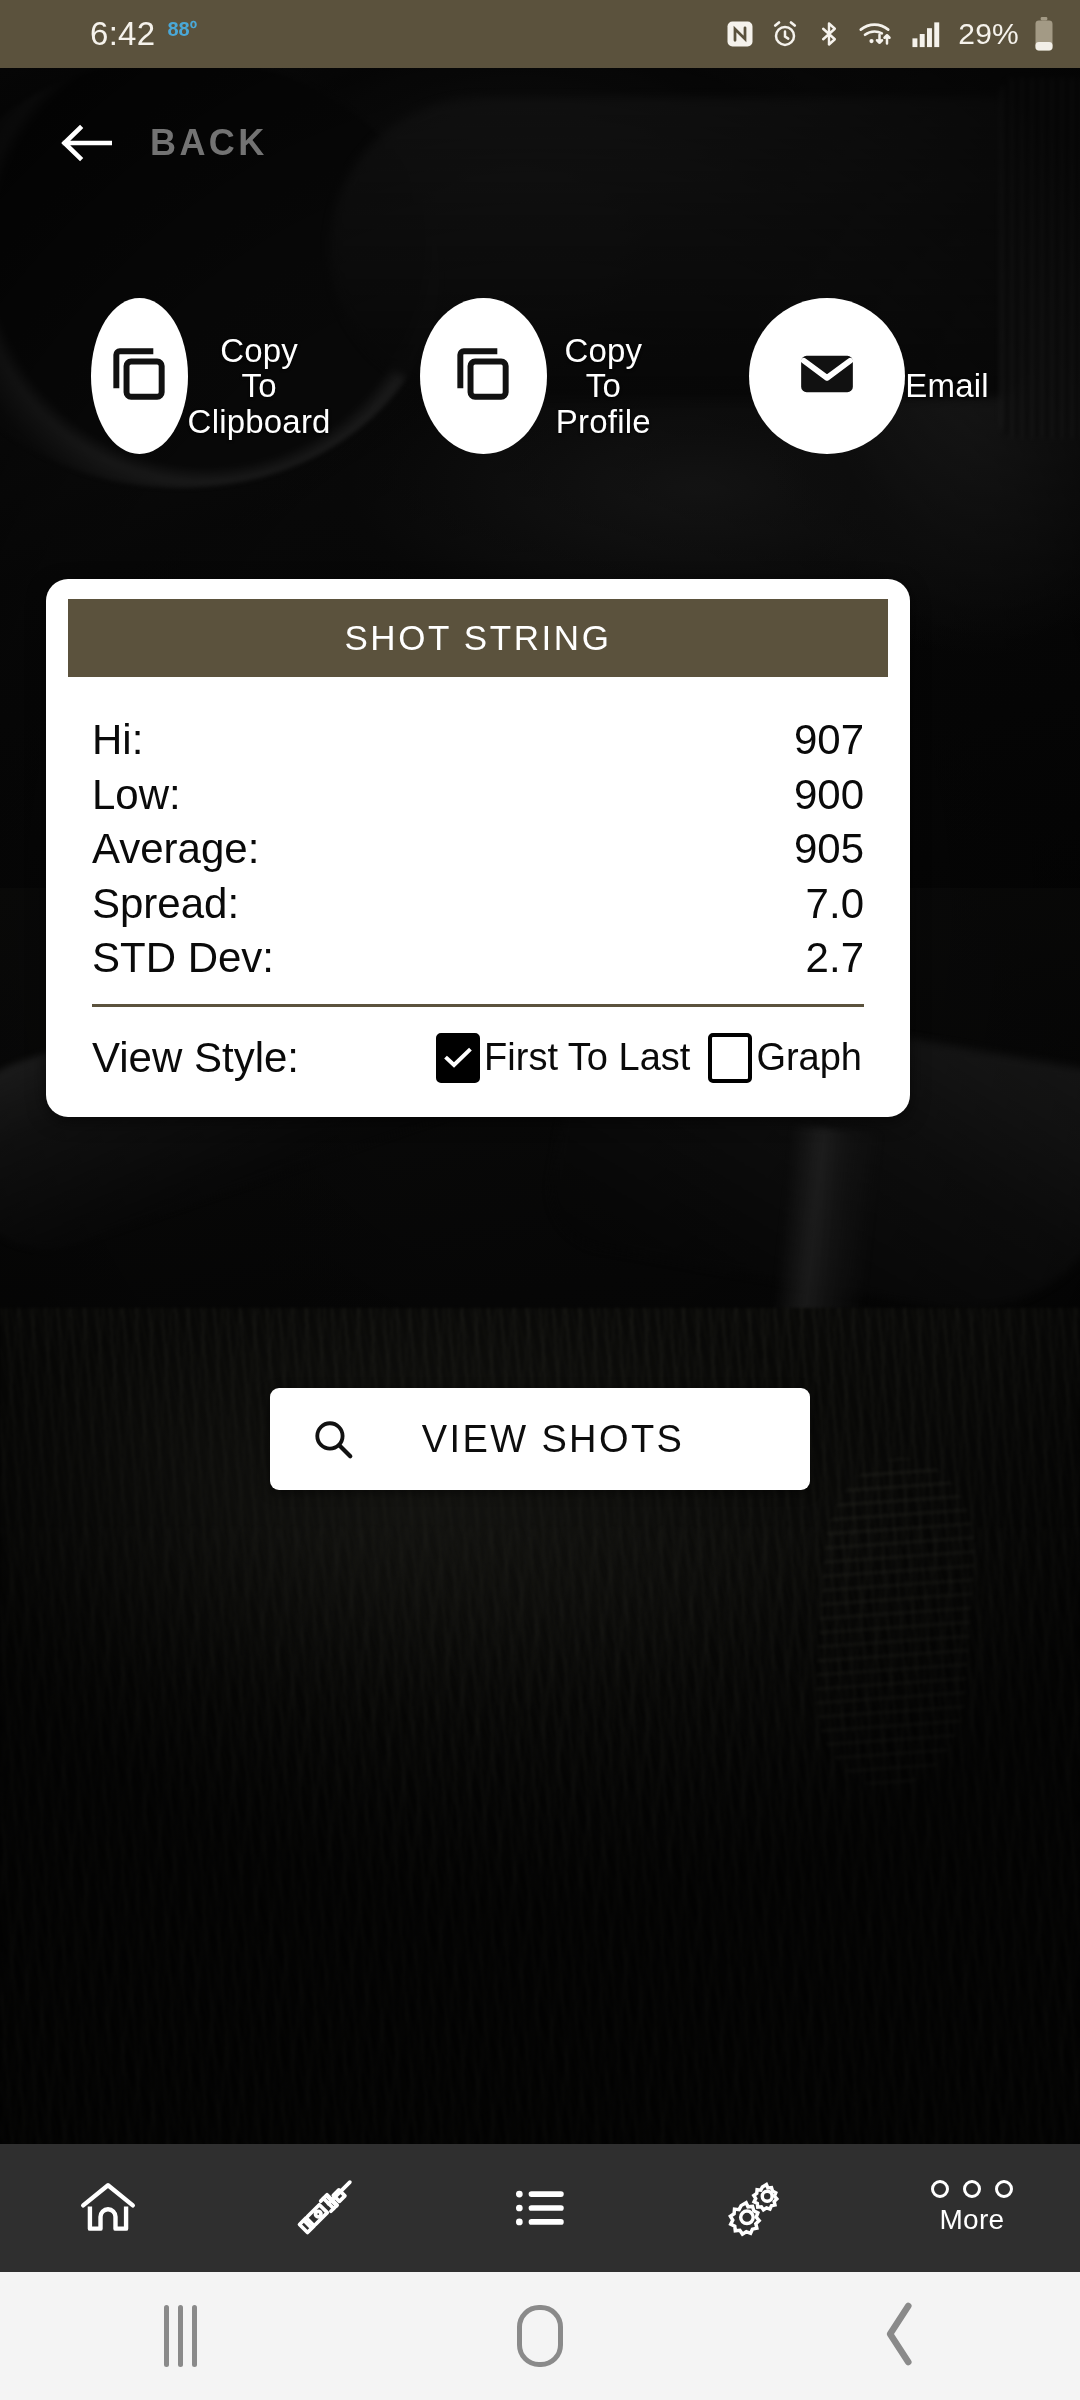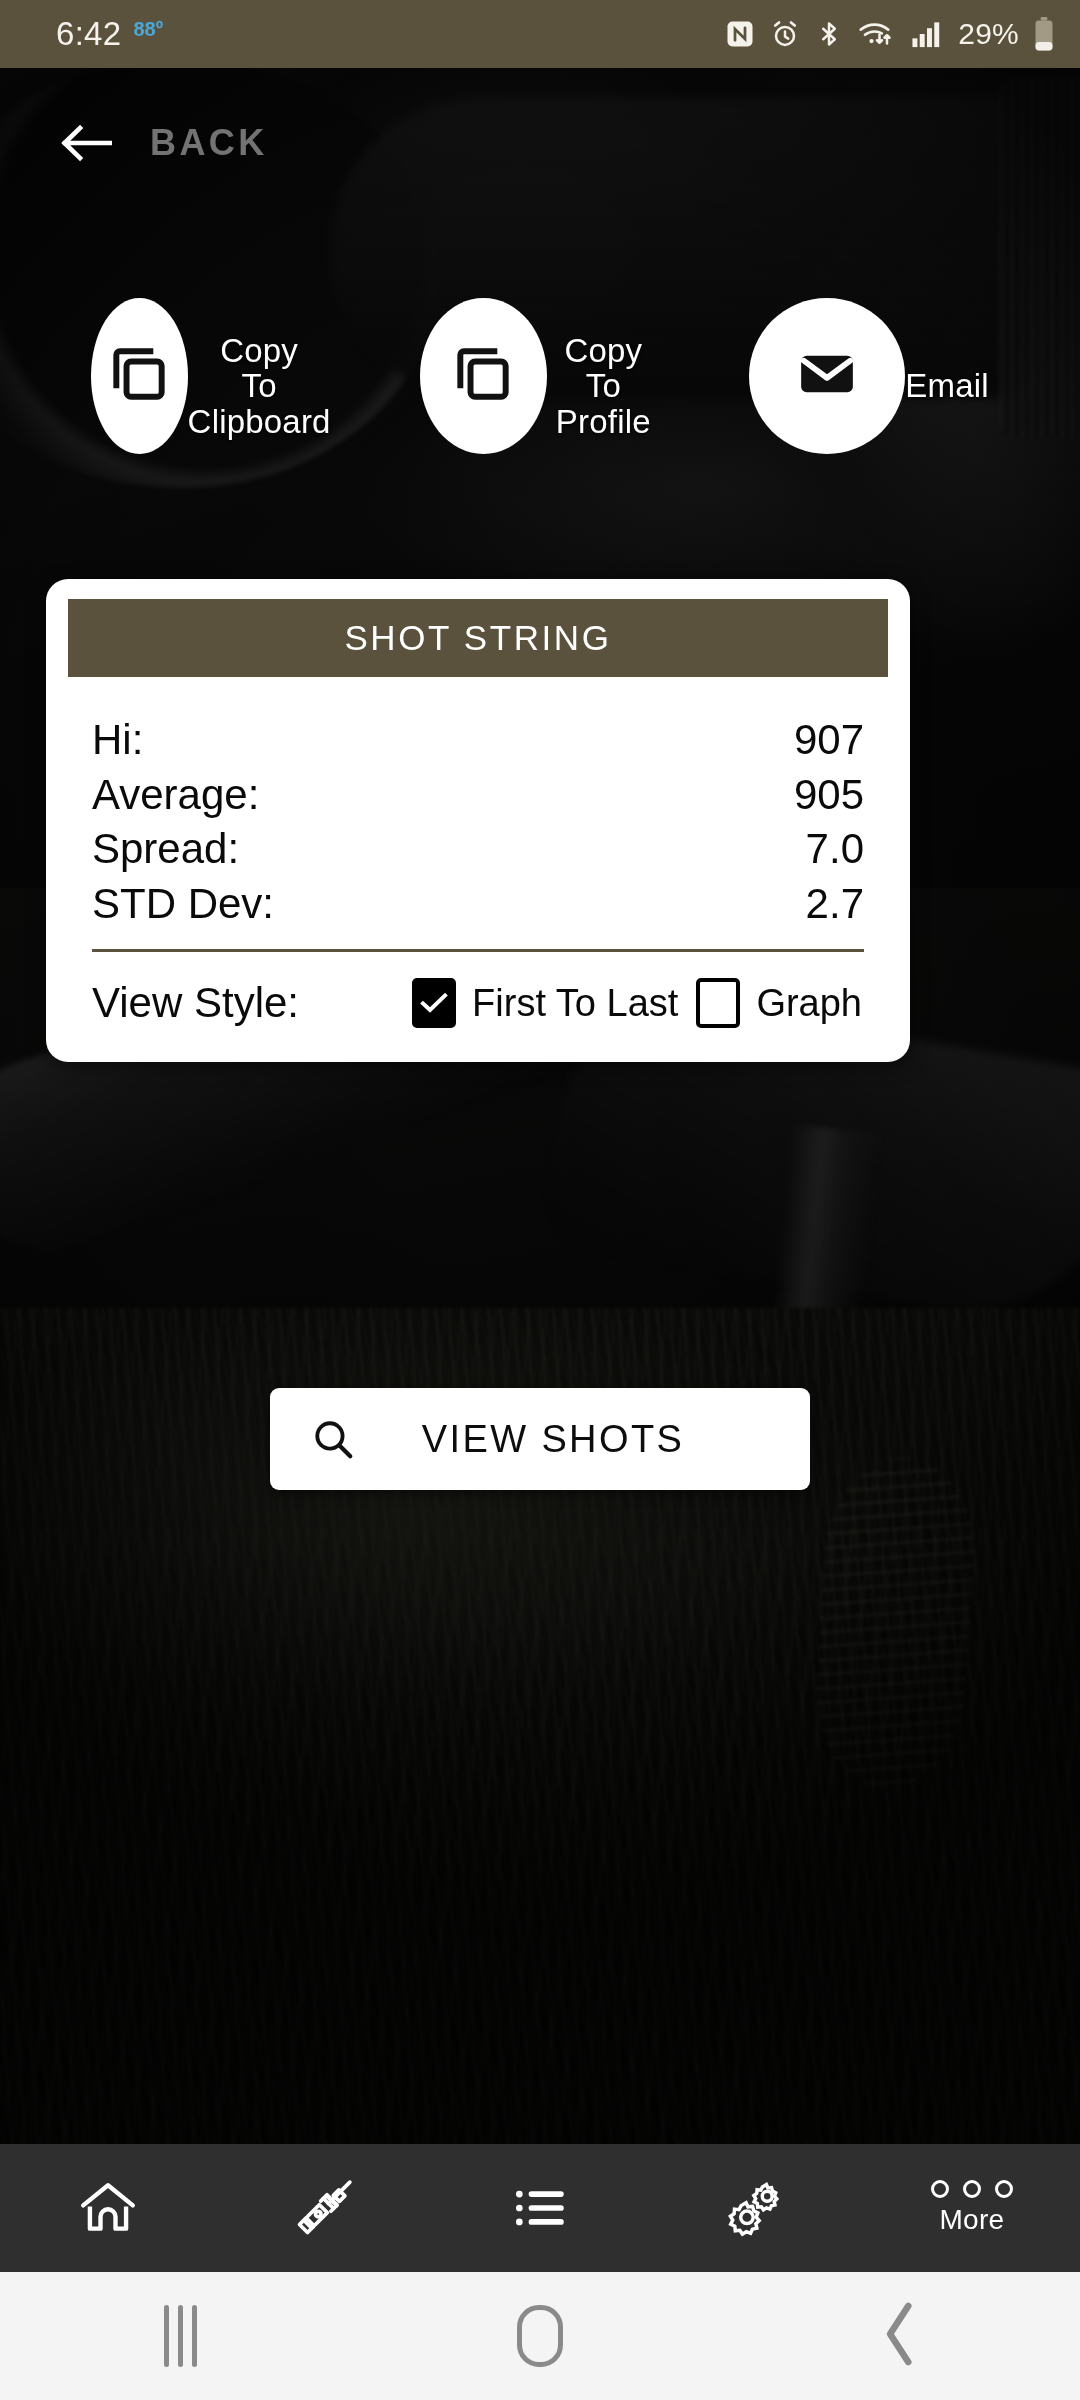--- a/index.html
+++ b/index.html
@@ -17,21 +17,21 @@
     width:1080px; height:2400px;
     display:flex; flex-direction:column;
     background:#000;
   }
 
   
   .statusbar {
     height:68px; flex:0 0 68px;
     background:#5b523d;
     display:flex; align-items:center;
-    padding:0 26px 0 56px;
+    padding:0 26px 0 90px;
     color:#f2efe8;
     position:relative; z-index:40;
   }
   .sb-clock { font-size:33px; letter-spacing:.3px; color:#f5f2ec; font-weight:400; }
   .sb-temp  { font-size:20px; color:#4aa8d8; font-weight:700; margin-left:12px; transform:translateY(-5px); }
   .sb-right { margin-left:auto; display:flex; align-items:center; gap:15px; }
   .sb-right svg { display:block; }
   .sb-batt-txt { font-size:30px; color:#f5f2ec; letter-spacing:.2px; }
 
   
@@ -180,21 +180,21 @@
     margin:18px 46px 0 46px;
     height:3px; background:#5b523d;
   }
   .viewstyle {
     display:flex; align-items:center;
     padding:26px 48px 34px 46px;
     font-size:42px; color:#0a0a0a;
   }
   .vs-label { flex:0 0 auto; }
   .vs-options { margin-left:auto; display:flex; align-items:center; gap:18px; }
-  .vs-opt { display:flex; align-items:center; gap:16px; cursor:pointer;justify-content:center; }
+  .vs-opt { display:flex; align-items:center; gap:4px; cursor:pointer;justify-content:center; }
   .cb {
     width:44px; height:50px; border:4px solid #000; border-radius:5px;
     background:#fff; display:flex; align-items:center; justify-content:center;
     flex:0 0 auto;
   }
   .cb.checked { background:#000; }
   .cb svg { display:block; }
   .vs-opt-label { font-size:38px; color:#0a0a0a; white-space:nowrap; }
 
   
@@ -380,20 +380,24 @@
     <div class="card">
 
       <div class="card-header">
         <span class="card-header-title">SHOT STRING</span>
       </div>
 
       <div class="stats">
         <div class="stat-row">
           <span class="stat-label">Hi:</span>
           <span class="stat-value">907</span>
+        </div>
+        <div class="stat-row">
+          <span class="stat-label">Low:</span>
+          <span class="stat-value">900</span>
         </div>
         <div class="stat-row">
           <span class="stat-label">Average:</span>
           <span class="stat-value">905</span>
         </div>
         <div class="stat-row">
           <span class="stat-label">Spread:</span>
           <span class="stat-value">7.0</span>
         </div>
         <div class="stat-row">

